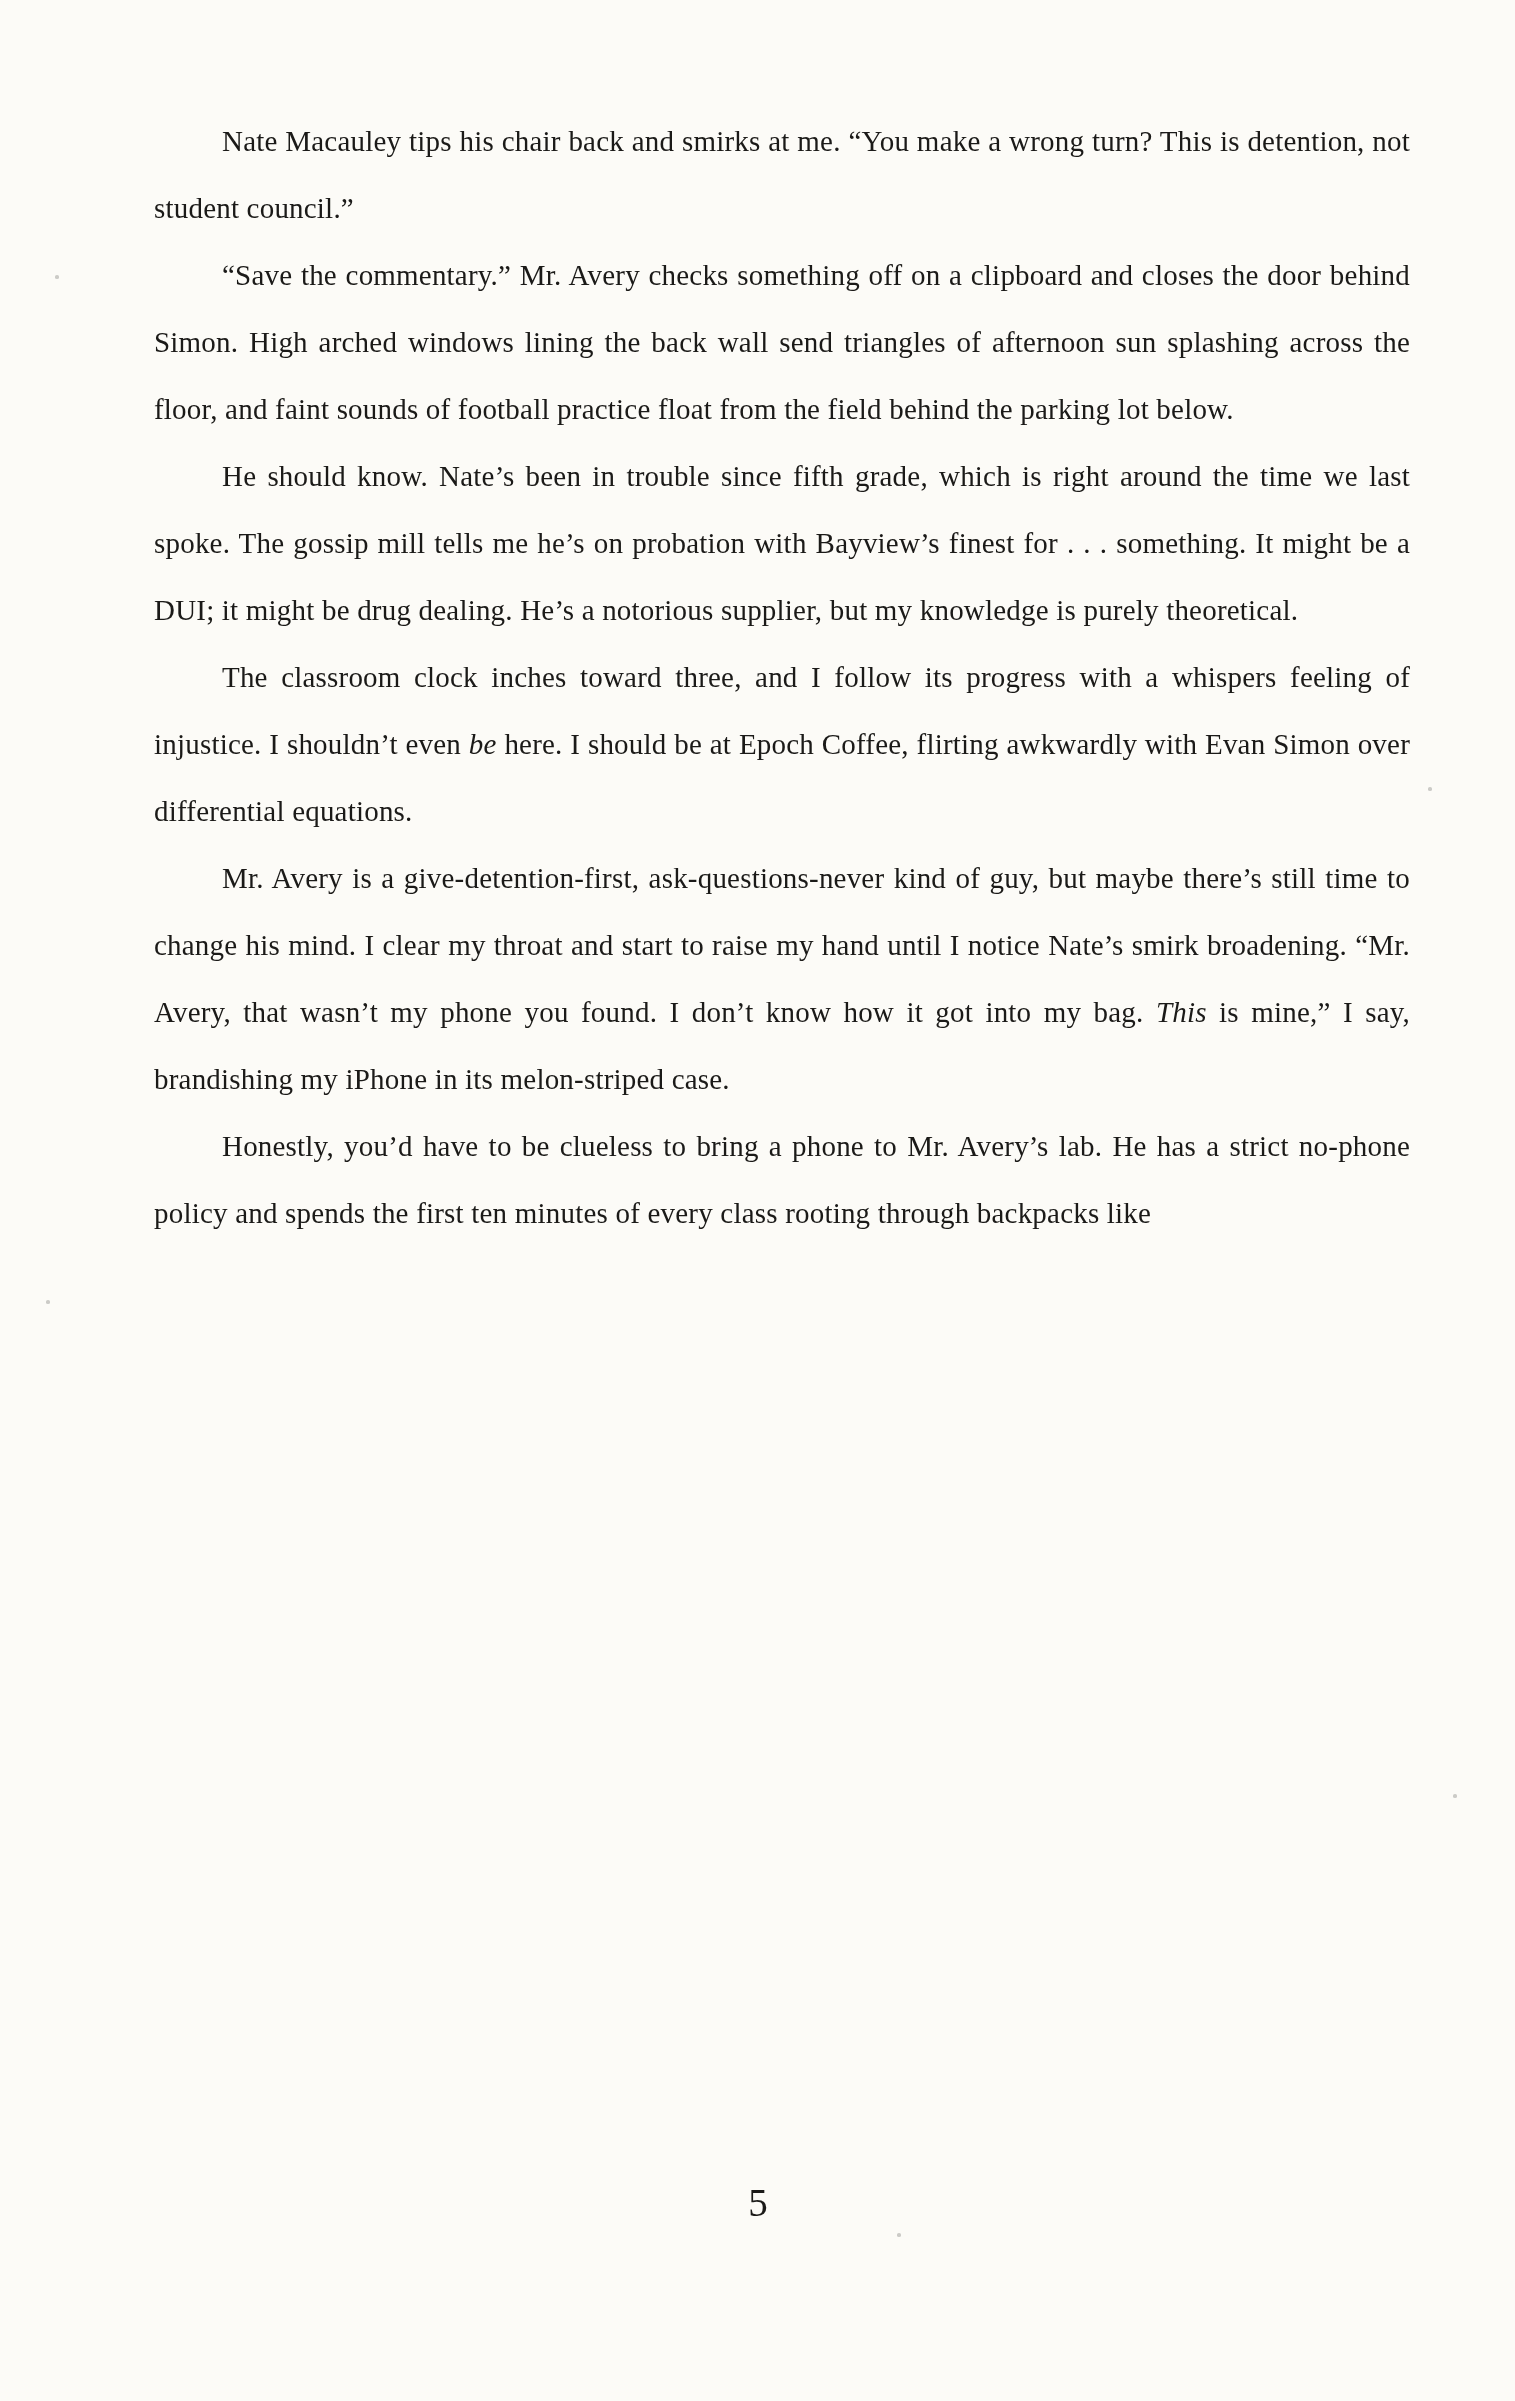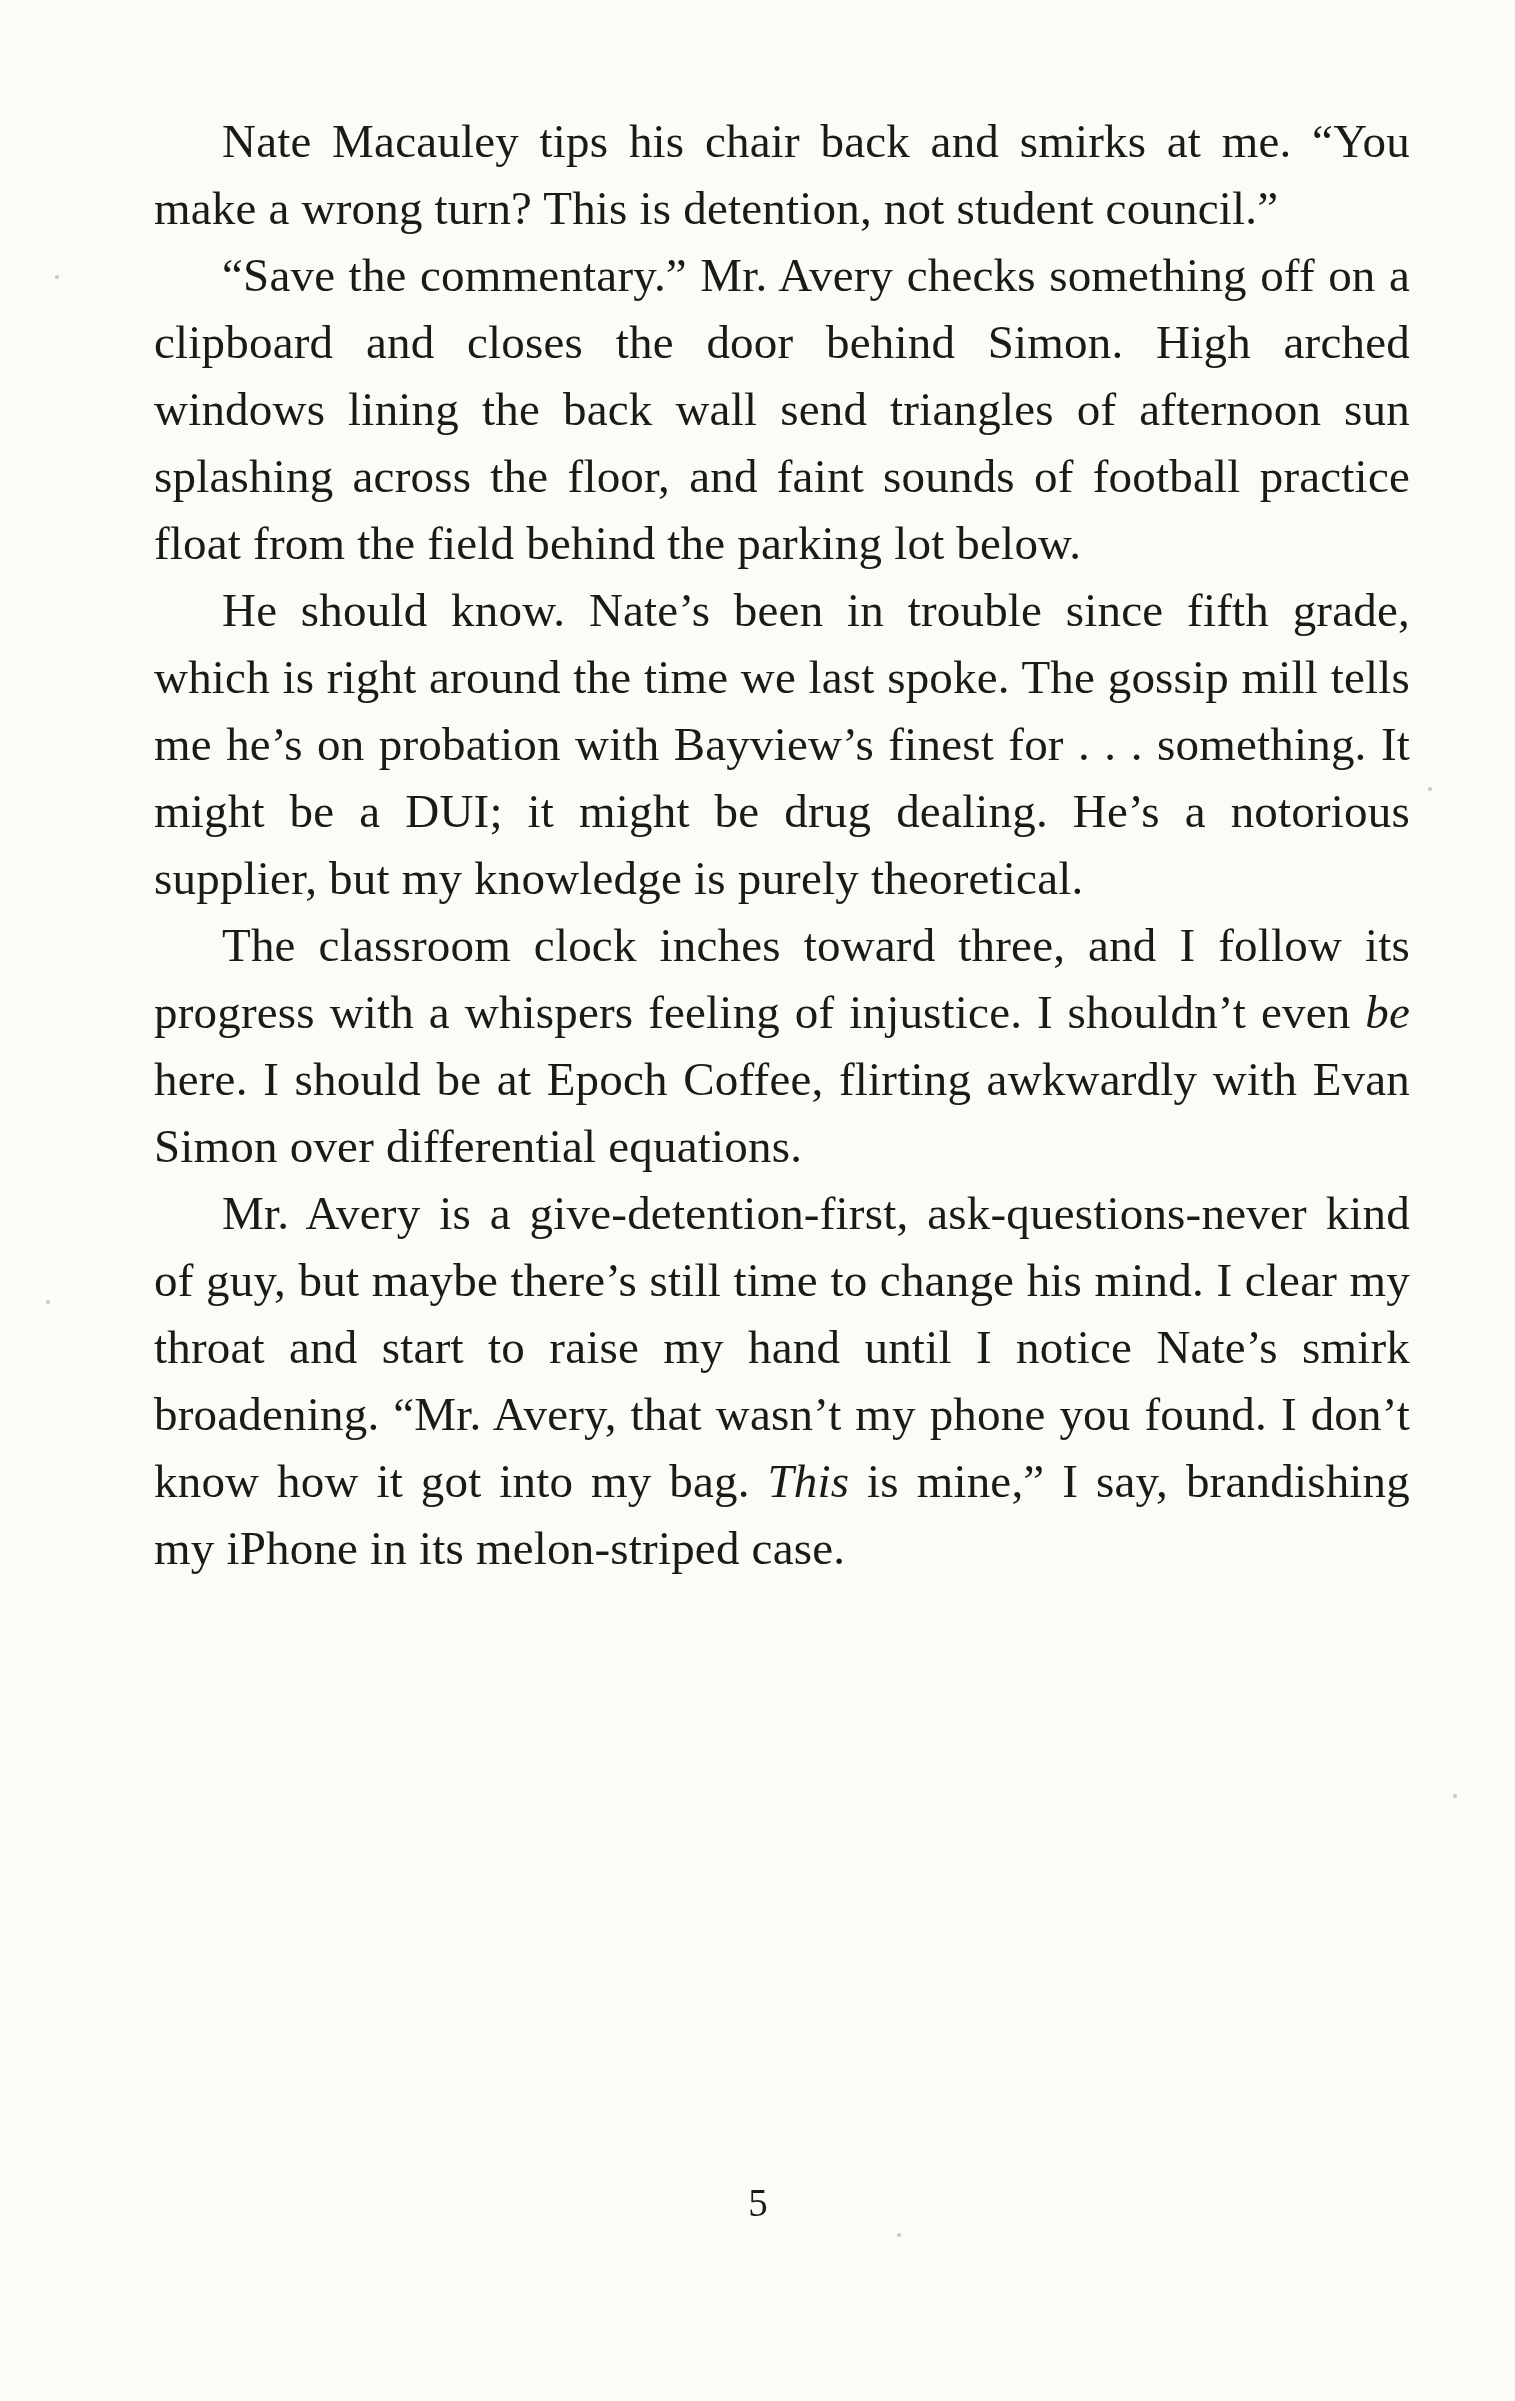--- a/index.html
+++ b/index.html
@@ -15,21 +15,21 @@
     background: #fcfbf7;
     color: #1b1a18;
     font-family: "Liberation Serif", "DejaVu Serif", serif;
     overflow: hidden;
   }
   .text-block {
     position: absolute;
     top: 108px;
     left: 154px;
     width: 1256px;
-    font-size: 47px;
+    font-size: 29px;
     line-height: 67px;
     text-align: justify;
     letter-spacing: 0.2px;
   }
   .text-block p {
     margin: 0;
     padding: 0;
     text-indent: 68px;
   }
   .italic {
@@ -64,20 +64,21 @@
 
     <p><span>“Save the commentary.” Mr. Avery checks something off on a clipboard and closes the door behind Simon. High arched windows lining the back wall send triangles of afternoon sun splashing across the floor, and faint sounds of football practice float from the field behind the parking lot below.</span></p>
 
     <p><span>He should know. Nate’s been in trouble since fifth grade, which is right around the time we last spoke. The gossip mill tells me he’s on probation with Bayview’s finest for . . . something. It might be a DUI; it might be drug dealing. He’s a notorious supplier, but my knowledge is purely theoretical.</span></p>
 
 
     <p><span>The classroom clock inches toward three, and I follow its progress with a whispers feeling of injustice. I shouldn’t even </span><span class="italic">be</span><span> here. I should be at Epoch Coffee, flirting awkwardly with Evan Simon over differential equations.</span></p>
 
     <p><span>Mr. Avery is a give-detention-first, ask-questions-never kind of guy, but maybe there’s still time to change his mind. I clear my throat and start to raise my hand until I notice Nate’s smirk broadening. “Mr. Avery, that wasn’t my phone you found. I don’t know how it got into my bag. </span><span class="italic">This</span><span> is mine,” I say, brandishing my iPhone in its melon-striped case.</span></p>
 
+    <p><span>Honestly, you’d have to be clueless to bring a phone to Mr. Avery’s lab. He has a strict no-phone policy and spends the first ten minutes of every class rooting through backpacks like</span></p>
 
   </div>
 
   <div class="page-number">5</div>
 
   <div class="speck" style="top:275px; left:55px;"></div>
   <div class="speck" style="top:787px; left:1428px;"></div>
   <div class="speck" style="top:1300px; left:46px;"></div>
   <div class="speck" style="top:1794px; left:1453px;"></div>
   <div class="speck" style="top:2233px; left:897px;"></div>

